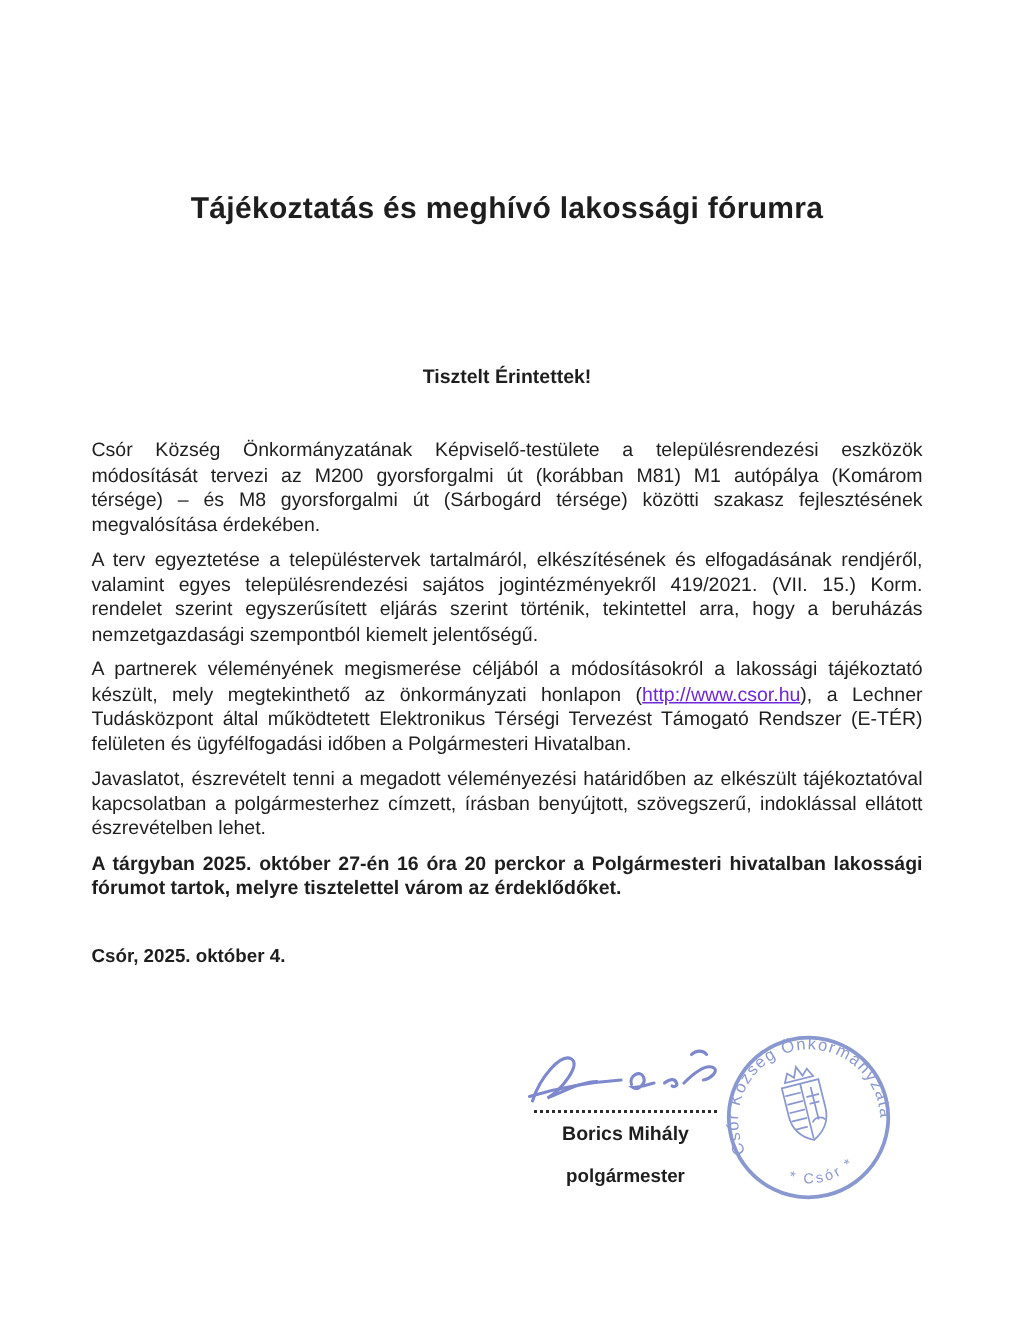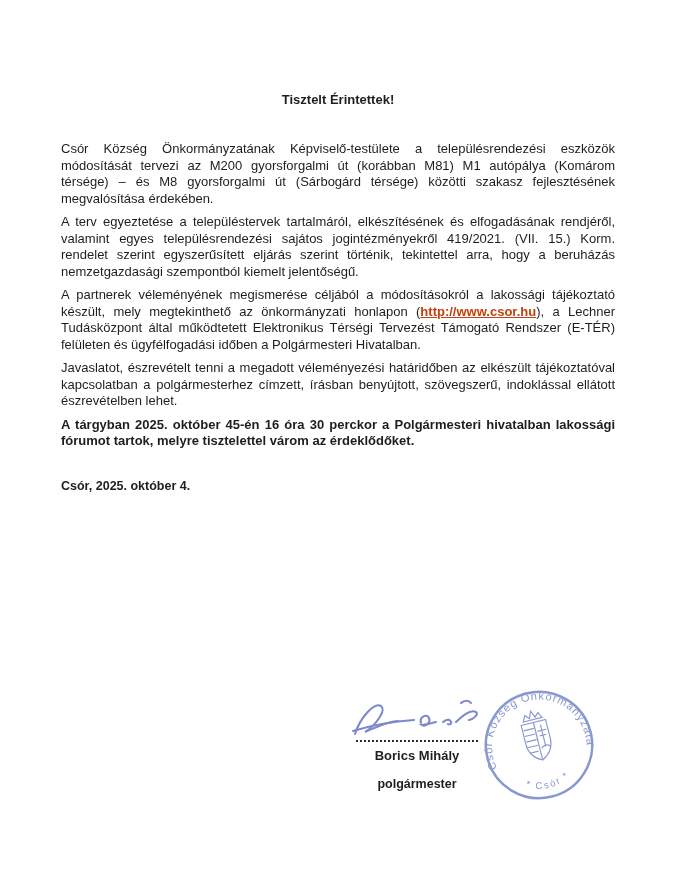--- a/index.html
+++ b/index.html
@@ -33,24 +33,23 @@
   }
   .para{
     margin:0 0 7px 0;
     font-size:13px;
     line-height:16.5px;
     text-align:justify;
   }
   .para.first{margin-top:32px;}
   .para.bold{font-weight:bold;}
   .website-link{
-    color:#c2410c;
+    color:#6d28d9;
     text-decoration:underline;
     cursor:pointer;
-    font-weight:bold;
   }
   .dateline{
     margin-top:28px;
     font-size:12.5px;
     line-height:16.5px;
     font-weight:bold;
     text-align:left;
   }
   
   .sig-scribble{
@@ -72,34 +71,35 @@
     position:absolute;left:481px;top:687px;width:116px;height:116px;
     opacity:.82;
   }
 </style>
 </head>
 <body>
 
 <div class="page">
   <div class="content">
 
+    <h1 class="doc-title">Tájékoztatás és meghívó lakossági fórumra</h1>
 
     <div class="greeting">Tisztelt Érintettek!</div>
 
     <p class="para first">Csór Község Önkormányzatának Képviselő-testülete a településrendezési eszközök módosítását tervezi az M200 gyorsforgalmi út (korábban M81) M1 autópálya (Komárom térsége) – és M8 gyorsforgalmi út (Sárbogárd térsége) közötti szakasz fejlesztésének megvalósítása érdekében.</p>
 
     <p class="para">A terv egyeztetése a településtervek tartalmáról, elkészítésének és elfogadásának rendjéről, valamint egyes településrendezési sajátos jogintézményekről 419/2021. (VII. 15.) Korm. rendelet szerint egyszerűsített eljárás szerint történik, tekintettel arra, hogy a beruházás nemzetgazdasági szempontból kiemelt jelentőségű.</p>
 
     <p class="para"><span>A partnerek véleményének megismerése céljából a módosításokról a lakossági tájékoztató készült, mely megtekinthető az önkormányzati honlapon (</span><a class="website-link">http://www.csor.hu</a><span>), a Lechner Tudásközpont által működtetett Elektronikus Térségi Tervezést Támogató Rendszer (E-TÉR) felületen és ügyfélfogadási időben a Polgármesteri Hivatalban.</span></p>
 
 
 
     <p class="para">Javaslatot, észrevételt tenni a megadott véleményezési határidőben az elkészült tájékoztatóval kapcsolatban a polgármesterhez címzett, írásban benyújtott, szövegszerű, indoklással ellátott észrevételben lehet.</p>
 
-    <p class="para bold">A tárgyban 2025. október 45-én 16 óra 30 perckor a Polgármesteri hivatalban lakossági fórumot tartok, melyre tisztelettel várom az érdeklődőket.</p>
+    <p class="para bold">A tárgyban 2025. október 27-én 16 óra 20 perckor a Polgármesteri hivatalban lakossági fórumot tartok, melyre tisztelettel várom az érdeklődőket.</p>
 
     <div class="dateline">Csór, 2025. október 4.</div>
   </div>
 
   <svg class="sig-scribble" viewBox="0 0 135 50">
     <g fill="none" stroke="#7d88cd" stroke-width="2.1" stroke-linecap="round">
       <path d="M7,40 C12,24 26,8 33,12 C39,16 27,32 17,38 C27,34 40,27 50,27"></path>
       <path d="M5,37 C28,30 52,27 66,26"></path>
       <path d="M73,29 C71,23 79,19 81,24 C83,29 77,33 74,31 C78,31 84,29 88,28"></path>
       <path d="M95,28 C99,25 102,25 103,28 C104,30 101,31 100,30"></path>

